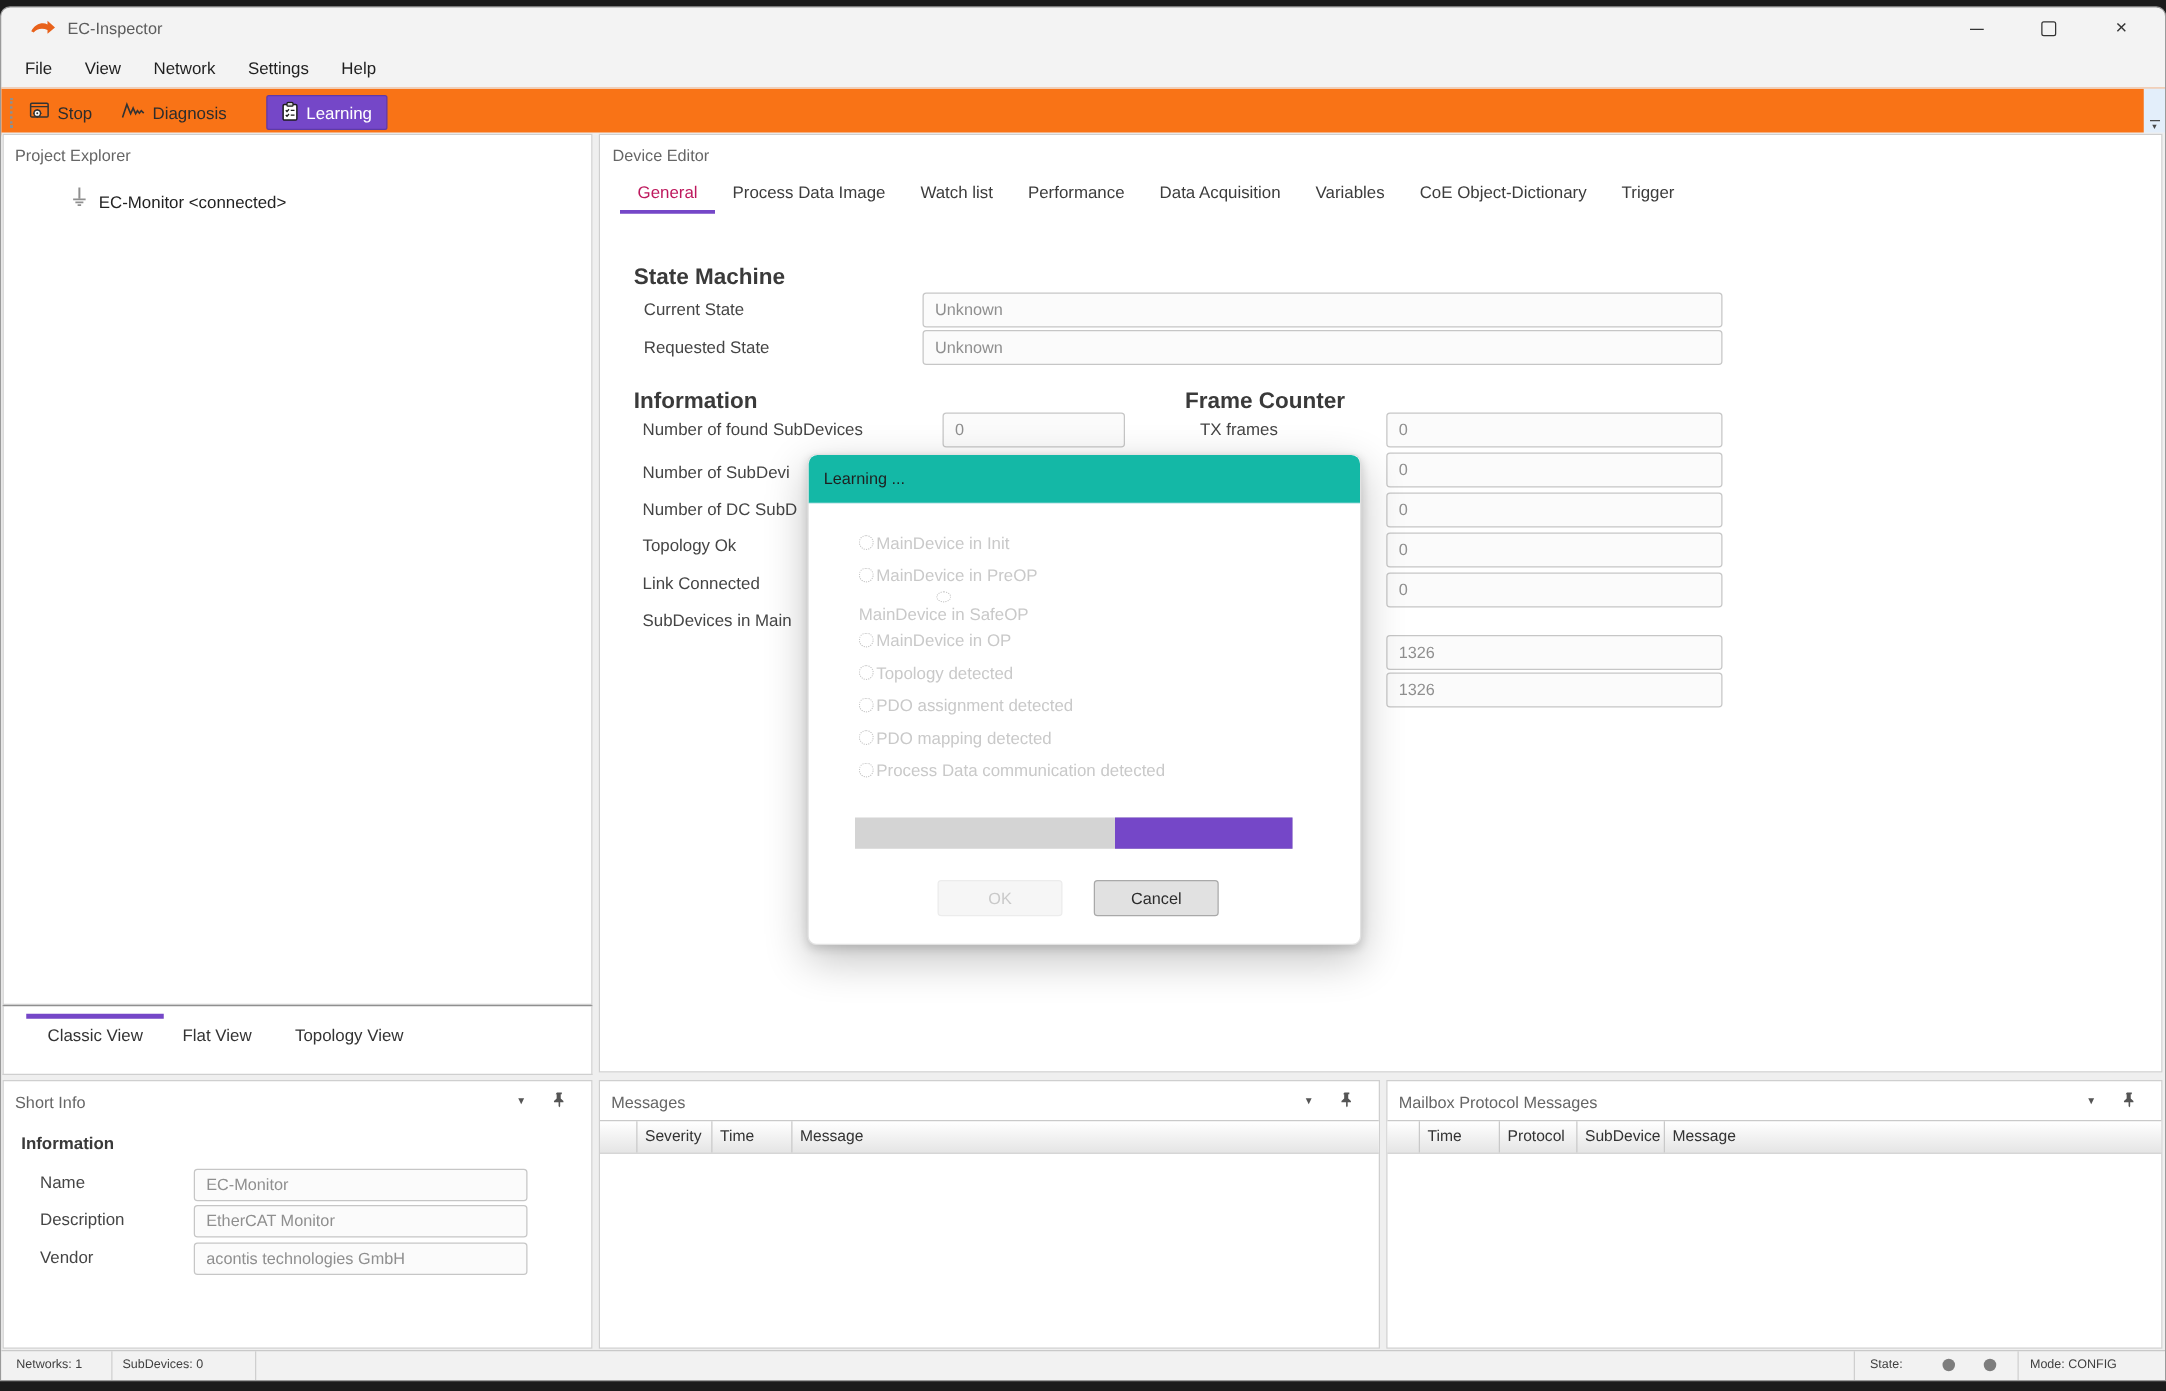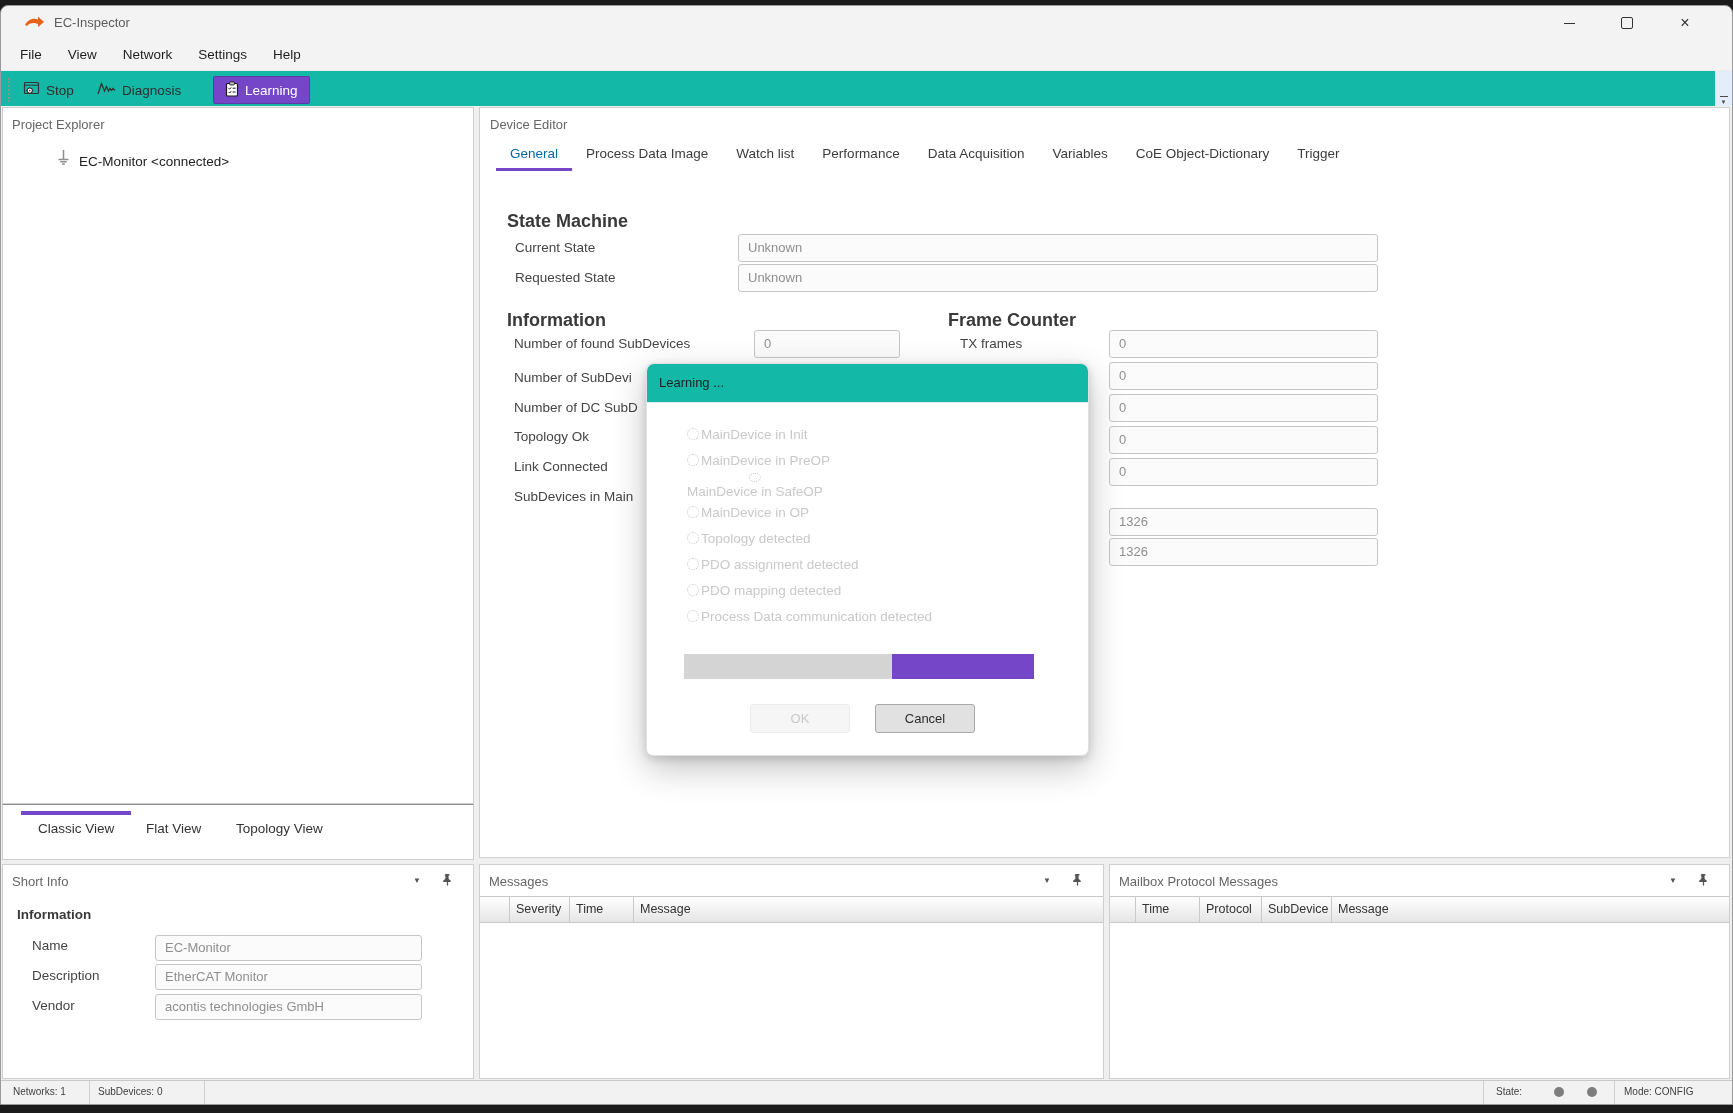--- a/index.html
+++ b/index.html
@@ -1,33 +1,33 @@
 <!DOCTYPE html>
 <html><head>
 <meta charset="utf-8">
 <style>
   html,body{margin:0;padding:0;}
   body{width:1733px;height:1113px;overflow:hidden;font-family:"Liberation Sans","DejaVu Sans",sans-serif;font-size:13px;color:#333;}
   .screen{position:relative;width:1733px;height:1113px;background:#1b1b1b;}
   
   .app{position:absolute;top:5px;left:0;width:1733px;height:1100px;background:#f3f3f3;border-radius:8px 8px 0 0;overflow:hidden;border:1px solid #9a9a9a;box-sizing:border-box;}
   
-  .titlebar{position:absolute;top:0;left:0;right:16px;height:34px;padding-left:47px;}
+  .titlebar{position:absolute;top:0;left:0;right:4px;height:34px;padding-left:47px;}
   .app-icon{position:absolute;left:22px;top:7px;width:22px;height:20px;}
   .app-title{position:absolute;left:53px;top:9px;font-size:13px;color:#5c5c5c;}
   .win-btn{position:absolute;top:0;width:46px;height:34px;display:flex;align-items:center;justify-content:center;}
   .win-btn.min{right:124px;} .win-btn.max{right:66px;} .win-btn.close{right:8px;}
   .min-glyph{display:block;width:11px;border-top:1px solid #333;}
   .max-glyph{display:block;width:10px;height:10px;border:1px solid #333;border-radius:2px;}
   .close-glyph{font-size:16px;color:#333;line-height:1;}
   
   .menubar{position:absolute;top:34px;left:0;right:0;height:30px;display:flex;align-items:center;padding-left:6px;}
   .menu-item{padding:0 13px;font-size:13.5px;color:#1f1f1f;height:28px;line-height:28px;}
   
-  .toolbar{position:absolute;top:64px;left:0;right:0;height:39px;background:#14b8a6;border-top:1px solid #ececec;border-bottom:1px solid #dcdcdc;box-sizing:border-box;}
+  .toolbar{position:absolute;top:64px;left:0;right:0;height:39px;background:#f97316;border-top:1px solid #ececec;border-bottom:1px solid #dcdcdc;box-sizing:border-box;}
   .tb-grip{position:absolute;left:7px;top:7px;height:24px;width:0;border-left:2px dotted #8f8f8f;}
   .tb-item{position:absolute;top:5px;height:28px;display:flex;align-items:center;gap:6px;padding:0 6px;color:#2d2d2d;font-size:13.5px;}
   .tb-stop{left:16px;} .tb-diag{left:90px;}
   .tb-learning{left:212px;background:#7547c8;border:1px solid #5f39a6;border-radius:2px;color:#fff;padding:0 11px;box-sizing:border-box;}
   .tb-overflow{position:absolute;right:0;top:0;bottom:0;width:17px;background:#e3eefa;display:flex;flex-direction:column;align-items:center;justify-content:flex-end;padding-bottom:3px;box-sizing:border-box;}
   .tb-overflow .bar{width:8px;border-top:1px solid #4a4a4a;margin-bottom:2px;}
   .tb-overflow .gl{font-size:6px;color:#4a4a4a;line-height:1;}
   
   .main{position:absolute;top:100px;left:0;right:0;bottom:24px;background:#efefef;}
   .panel{position:absolute;background:#fff;border:1px solid #cfcfcf;box-sizing:border-box;}
@@ -51,21 +51,21 @@
   .si-heading{position:absolute;left:14px;top:42px;font-weight:bold;font-size:13.5px;color:#3a3a3a;}
   .si-label{position:absolute;left:29px;font-size:13.5px;color:#454545;}
   .si-l1{top:73px;} .si-l2{top:103px;} .si-l3{top:133px;}
   .si-field{position:absolute;left:152px;width:267px;height:26px;line-height:24px;}
   .si-f1{top:70px;} .si-f2{top:99px;} .si-f3{top:129px;}
   .field{background:#fbfbfb;border:1px solid #c6c6c6;border-radius:3px;color:#8f8f8f;font-size:13px;padding:0 9px;box-sizing:border-box;}
   
   .de-title{position:absolute;left:10px;top:9px;font-size:13px;color:#666;}
   .etabs{position:absolute;left:16px;top:33px;height:30px;display:flex;}
   .etab{padding:0 14px;font-size:13.5px;color:#3c3c3c;line-height:26px;border-bottom:3px solid transparent;}
-  .etab.active{border-bottom-color:#7547c8;color:#0369a1;}
+  .etab.active{border-bottom-color:#7547c8;color:#be185d;}
   .ehead{position:absolute;font-weight:bold;font-size:18px;color:#3a3a3a;}
   .elabel{position:absolute;font-size:13.5px;color:#454545;height:28px;line-height:28px;}
   .efield{position:absolute;height:28px;line-height:26px;}
   .h-sm{left:27px;top:103px;} .h-info{left:27px;top:202px;} .h-fc{left:468px;top:202px;}
   .l-cur{left:35px;top:126px;} .l-req{left:35px;top:156px;}
   .f-cur{left:258px;top:126px;width:640px;} .f-req{left:258px;top:156px;width:640px;}
   .l-i0{left:34px;top:222px;} .l-i1{left:34px;top:256px;} .l-i2{left:34px;top:286px;}
   .l-i3{left:34px;top:315px;} .l-i4{left:34px;top:345px;} .l-i5{left:34px;top:375px;}
   .f-i0{left:274px;top:222px;width:146px;}
   .l-tx{left:480px;top:222px;}

